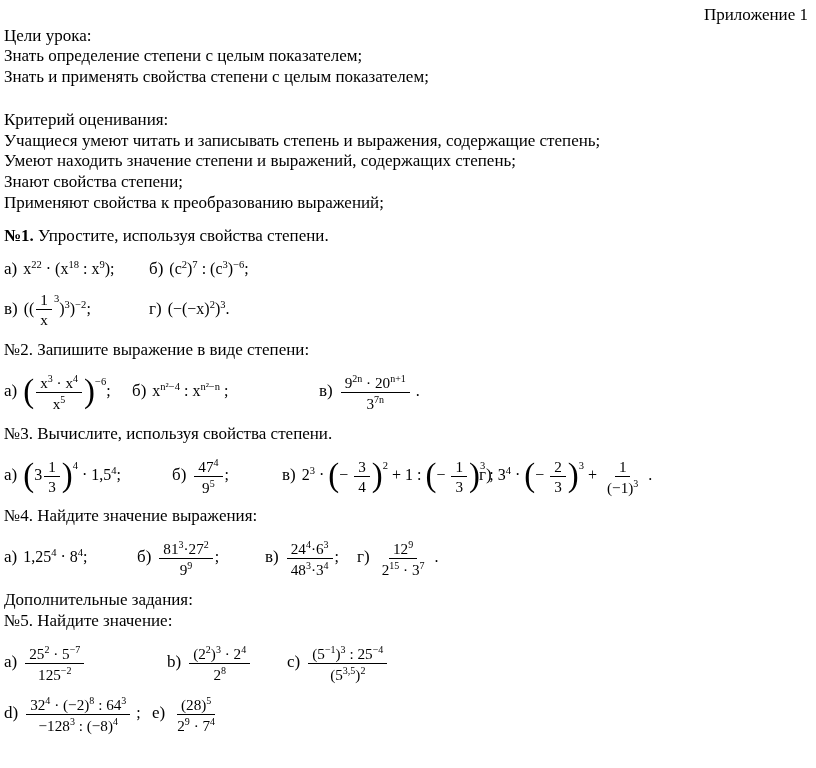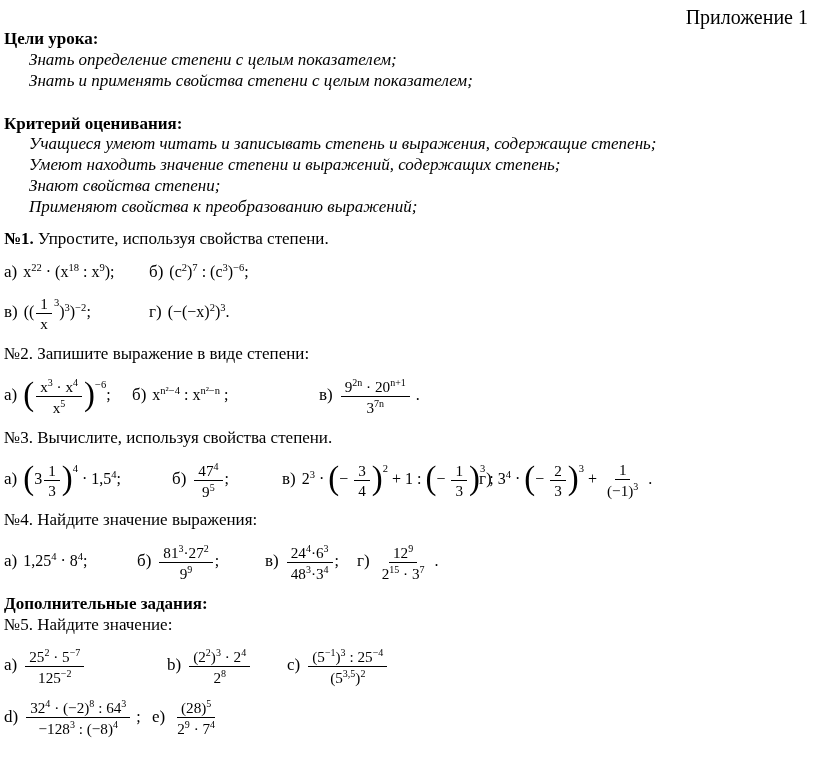--- a/index.html
+++ b/index.html
@@ -1,23 +1,23 @@
 <!DOCTYPE html>
 <html><head>
 <meta charset="utf-8">
 <style>
   html,body{margin:0;padding:0;background:#fff;}
   body{
     width:816px;height:768px;overflow:hidden;color:#000;
     font-family:"Liberation Serif",serif;font-size:17px;line-height:1.22;
   }
   .page{padding:5px 8px 0 4px;}
-  .corner{text-align:right;font-size:20px;}
-  .bold-line{font-weight:bold;}
-  .italic-line{font-style:italic;margin-left:25px;}
+  .corner{text-align:right;font-size:17px;}
+  .bold-line{font-weight:normal;}
+  .italic-line{}
   .ttl{margin:0 0 3px 0;}
   .row{display:flex;align-items:baseline;margin:12px 0 4px 0;}
   .item{flex:0 0 auto;white-space:nowrap;}
   .lbl{margin-right:6px;}
   .math{font-size:16px;}
   sup{font-size:66%;}
   sup.hi{position:relative;top:-0.5em;}
   .frac{display:inline-flex;flex-direction:column;align-items:center;
         vertical-align:middle;margin:0 2px;font-size:95%;line-height:1.12;text-align:center;}
   .frac .num{border-bottom:1px solid #000;padding:0 4px 1px 4px;}

